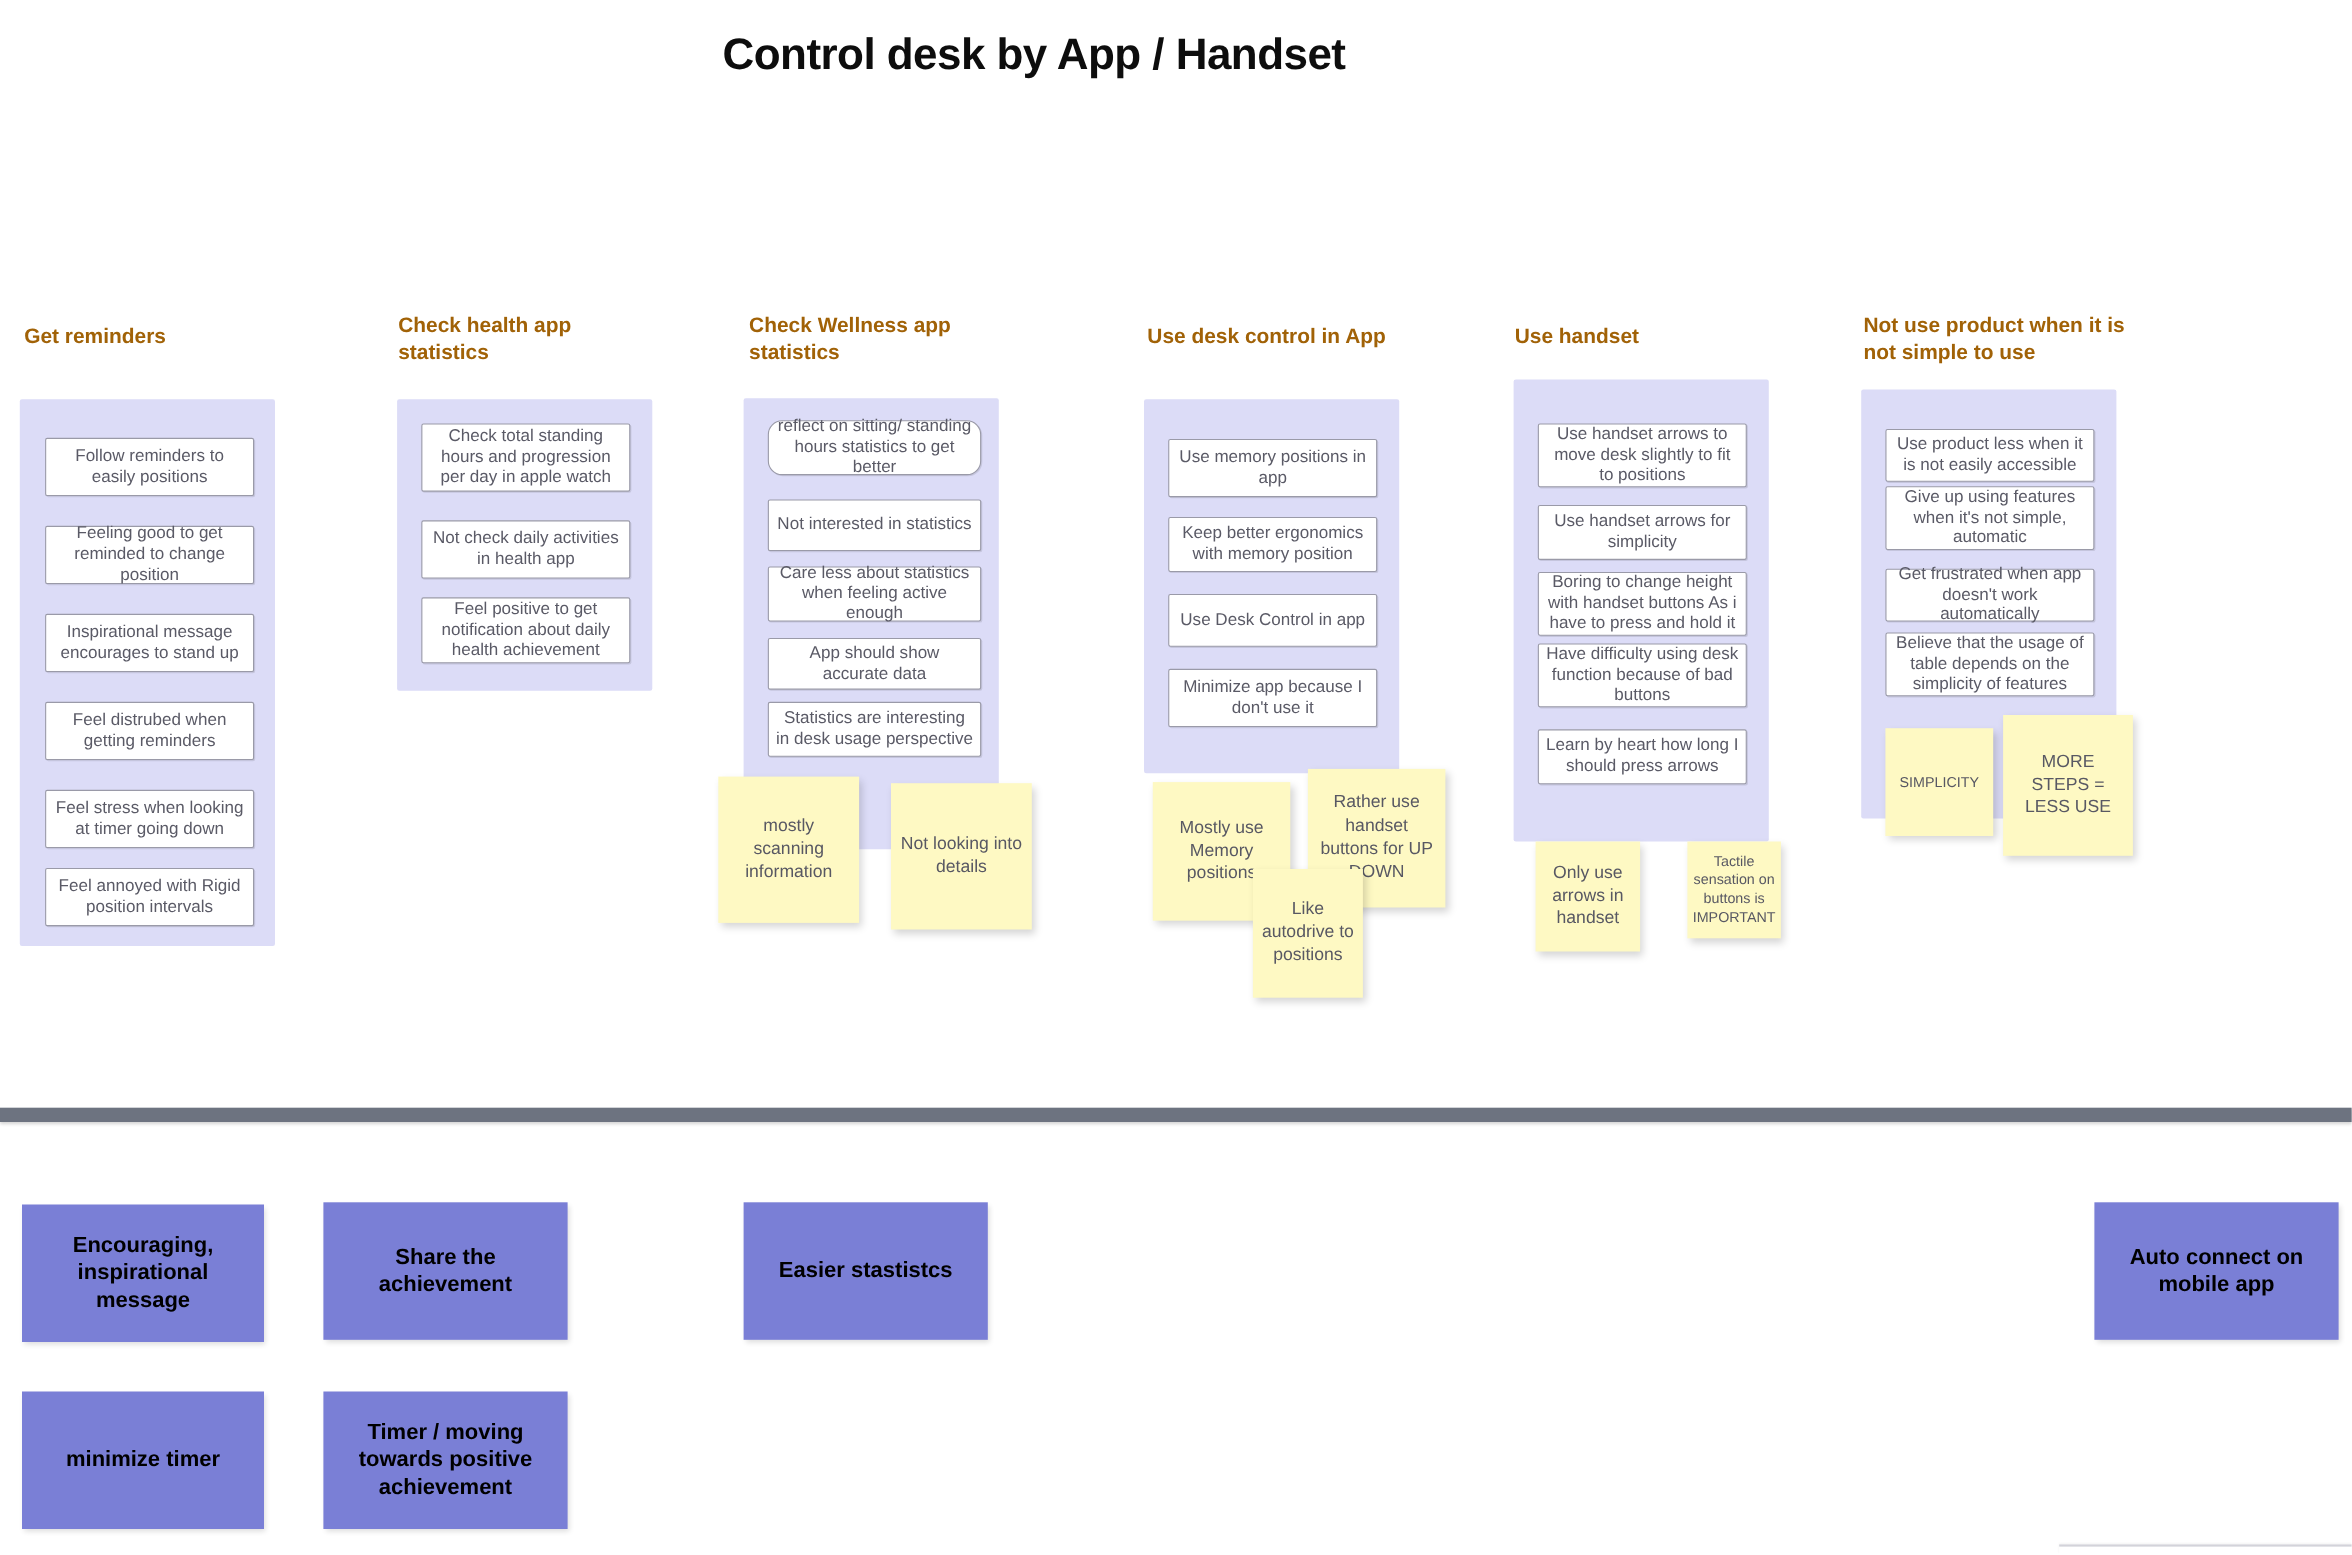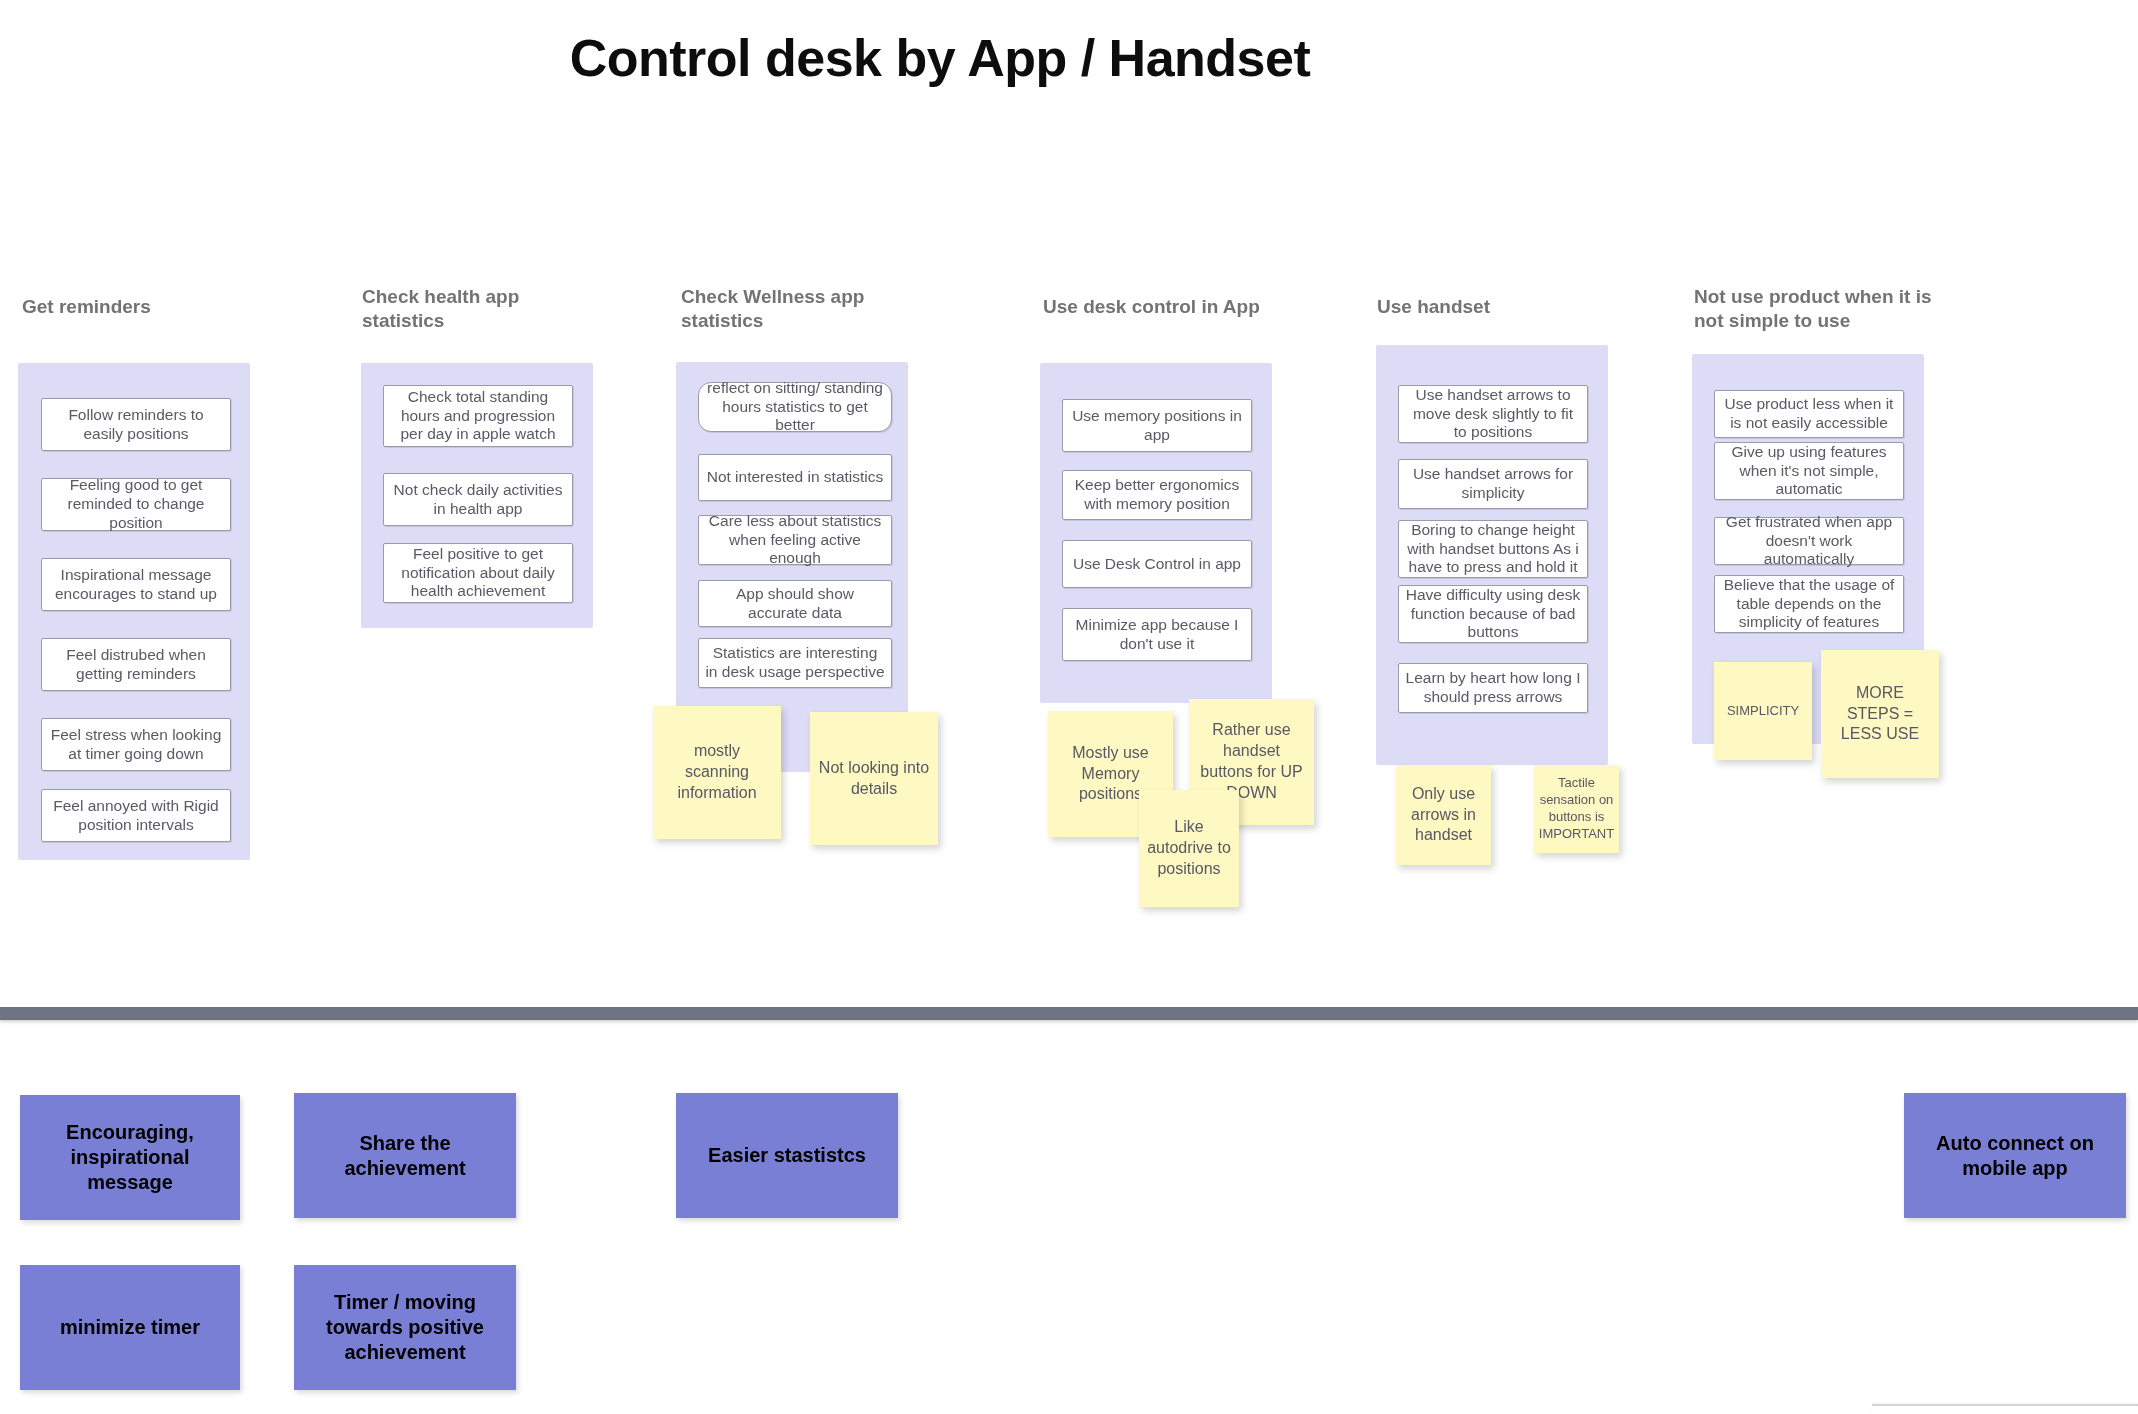--- a/index.html
+++ b/index.html
@@ -17,30 +17,30 @@
     background: #ffffff;
   }
 
   
   .board-title {
     position: absolute;
     left: 0;
     top: 28px;
     width: 1880px;
     text-align: center;
-    font-size: 52px;
+    font-size: 40px;
     font-weight: bold;
     color: #0d0d0d;
     letter-spacing: -0.5px;
   }
   .column-header {
     position: absolute;
     font-size: 19px;
     font-weight: bold;
-    color: #737373;
+    color: #a16207;
     line-height: 1.25;
     white-space: pre-line;
   }
   .panel {
     position: absolute;
     background: #dcdcf7;
     border-radius: 2px;
   }
   .card {
     position: absolute;

